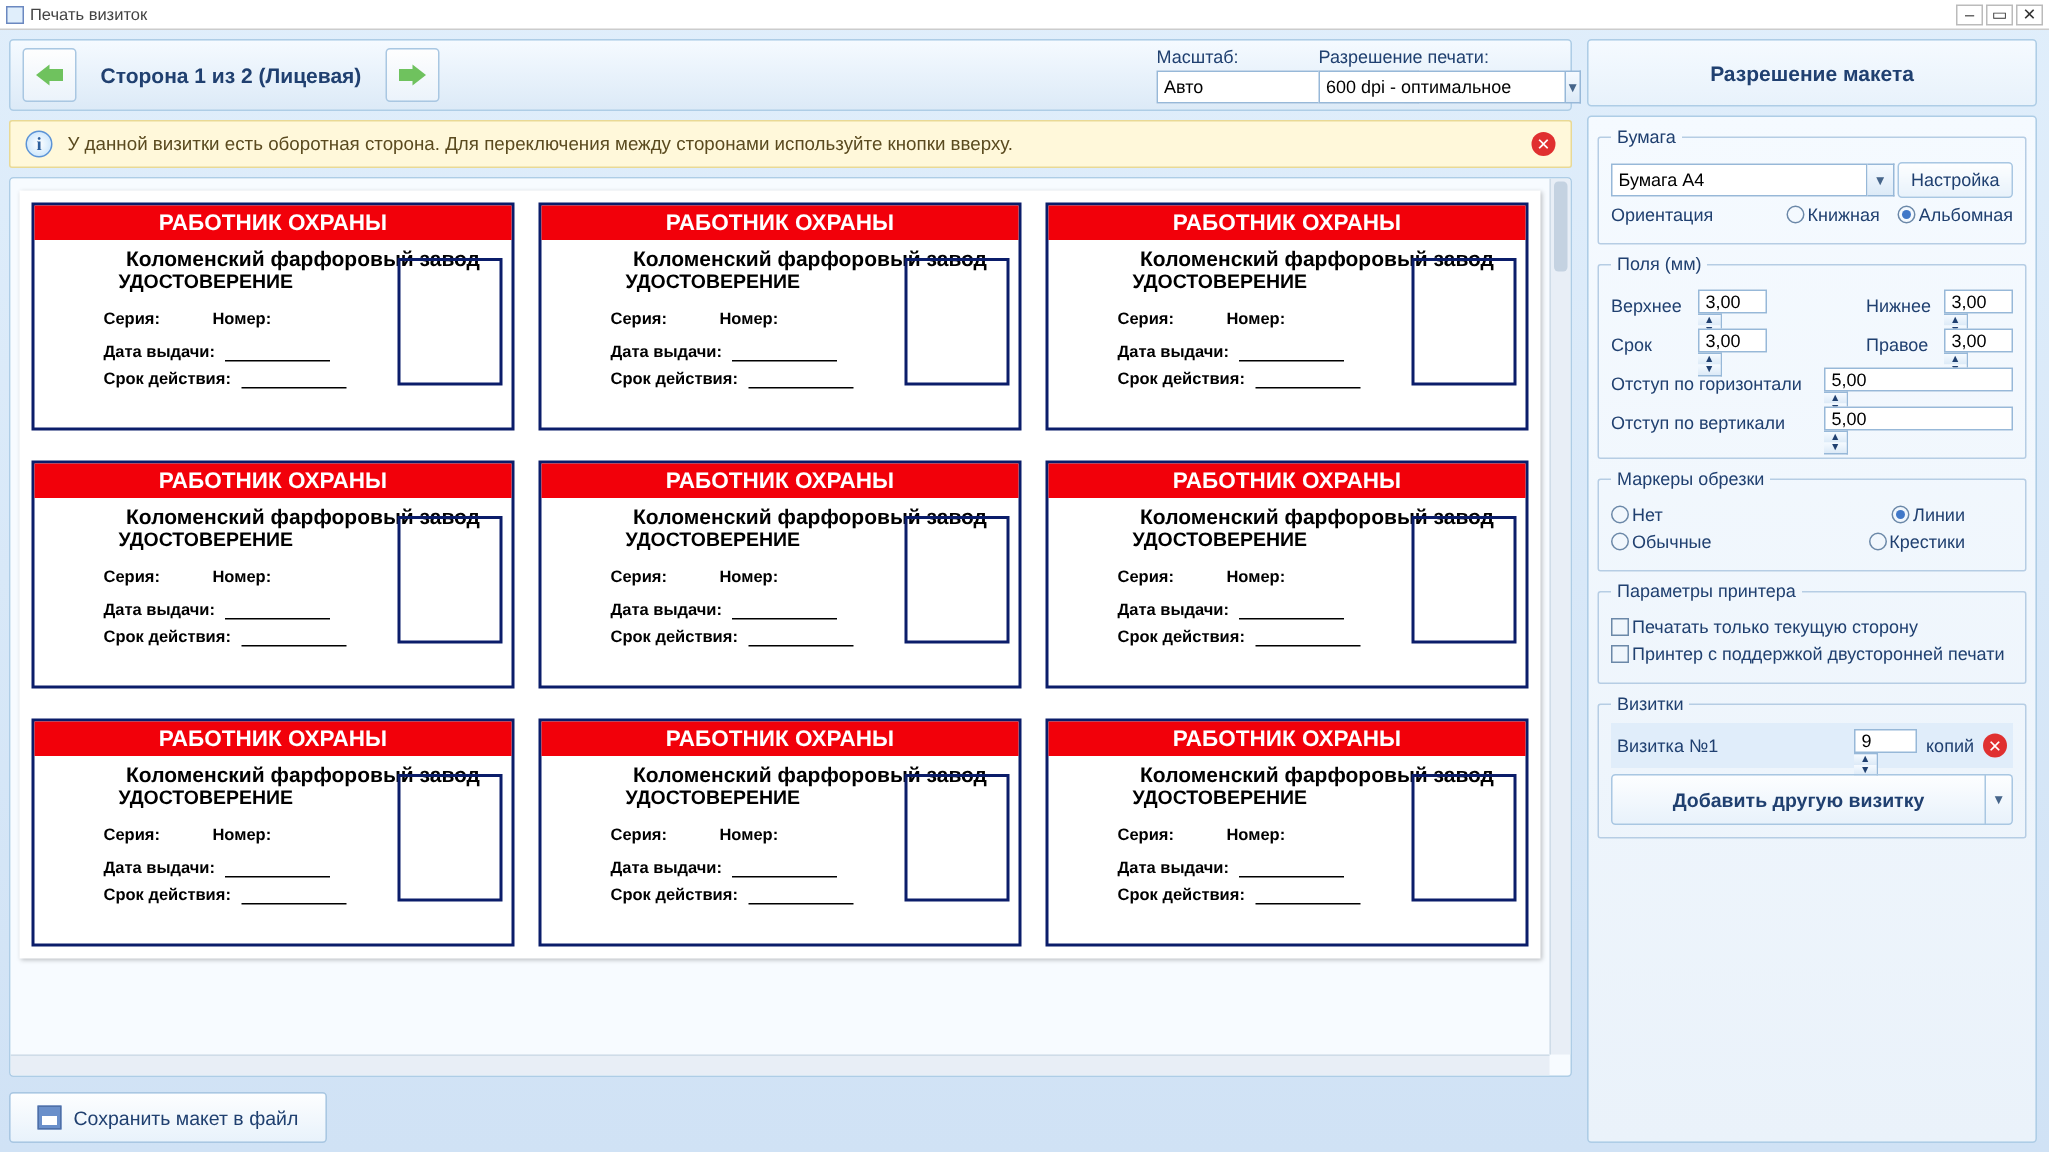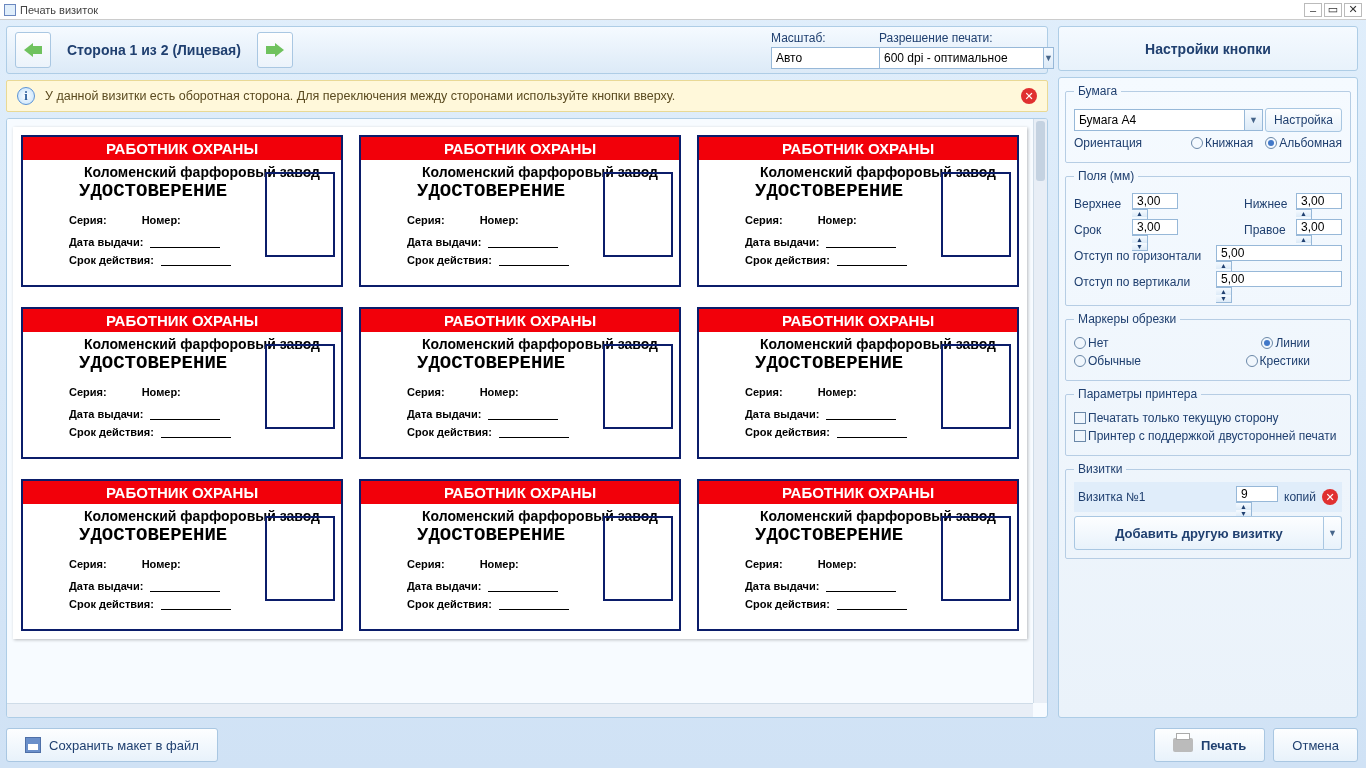--- a/index.html
+++ b/index.html
@@ -51,21 +51,21 @@
     position:relative; overflow:hidden;
   }
   .preview-inner { position:absolute; inset:0 14px 14px 0; overflow:hidden; background:#f7fbff;}
   .scrollbar-v { position:absolute; right:0; top:0; bottom:14px; width:14px; background:#e8eef6; border-left:1px solid #cfdce8;}
   .scrollbar-v .thumb { position:absolute; left:2px; right:2px; top:2px; height:60px; background:#c4d2e1; border-radius:3px;}
   .scrollbar-h { position:absolute; left:0; right:14px; bottom:0; height:14px; background:#e8eef6; border-top:1px solid #cfdce8;}
   .sheet { background:#fff; margin:8px 6px; box-shadow:1px 1px 3px rgba(0,0,0,.25); padding:8px; display:grid; grid-template-columns:repeat(3,1fr); gap:20px 16px; }
   .card { border:2px solid #0b1d6a; background:#fff; font-family: Arial,sans-serif; position:relative;}
   .card .hdr { background:#f2000a; color:#fff; font-weight:bold; text-align:center; padding:3px 0; font-size:15px;}
   .card .sub { text-align:center;font-weight:bold;padding:4px 0 0;font-size:14px;}
-  .card .title { font-weight:900; font-size:19px; padding-left:16px;font-family:Liberation Mono, monospace;}
+  .card .title { font-weight:900; font-size:13px; padding-left:16px;}
   .card .photo { position:absolute; right:6px; top:35px; width:70px;height:85px;border:2px solid #0b1d6a;}
   .card .fld { font-size:11px; font-weight:bold; padding:0 6px;}
   .card .line { display:inline-block; border-bottom:1px solid #000; height:10px; width:70px; vertical-align:bottom; margin-left:4px;}
   .card .body { padding-bottom:6px; min-height:125px;margin-left:40px;}
   .bottom { display:flex; gap:8px; padding-top:4px; align-items:center;}
   .btn {
     height:34px; padding: 0 18px; background:linear-gradient(#fdfeff,#e8f2fb); border:1px solid #a9c7e2; border-radius:3px;
     display:flex;align-items:center;gap:8px; color:#204070; font-size:13px; cursor:pointer;
   }
   .disk-icon{width:16px;height:16px;background:#6a8fca;position:relative;border:1px solid #4e6fa7;}
@@ -250,21 +250,21 @@
 
     <div class="bottom">
       <div class="btn">
         <span class="disk-icon"></span>
         <span>Сохранить макет в файл</span>
       </div>
     </div>
   </div>
 
   <div class="side">
-    <div class="side-header">Настройки кнопки</div>
+    <div class="side-header">Разрешение макета</div>
     <div class="side-body">
 
       <fieldset>
         <legend>Бумага</legend>
         <div class="row">
           <div class="combo" style="flex:1;">
             <input value="Бумага А4" style="">
             <div class="drop">▼</div>
           </div>
           <div class="btn" style="height:24px;padding:0 8px;font-size:12px;">
@@ -391,23 +391,14 @@
           <div class="close-x">✕</div>
         </div>
         <div class="addbtn">
           <div class="main">
               <span>Добавить другую визитку</span>
             </div>
           <div class="dd">▼</div>
         </div>
       </fieldset>
     </div>
-    <div class="bottom" style="justify-content:flex-end;">
-      <div class="btn">
-        <span class="print-icon"></span>
-        <span style="font-weight:bold">Печать</span>
-      </div>
-      <div class="btn">
-        <span>Отмена</span>
-      </div>
-    </div>
   </div>
 </div>
 
 </body></html>

